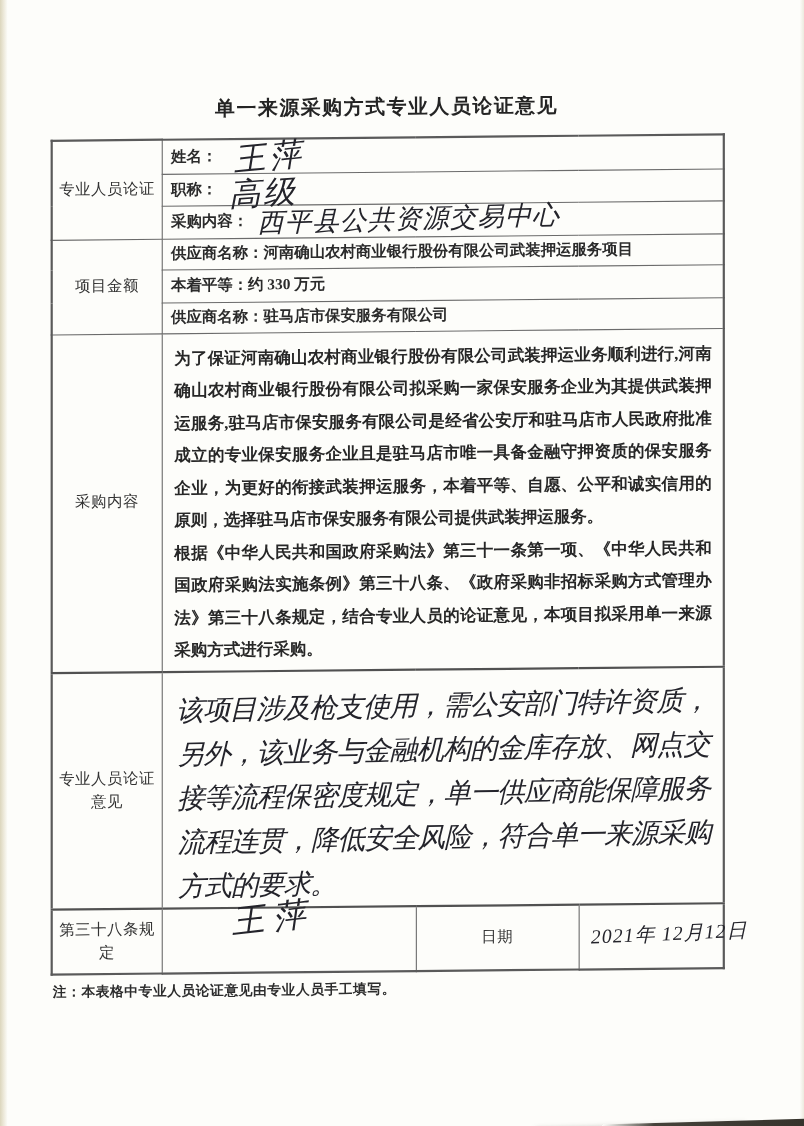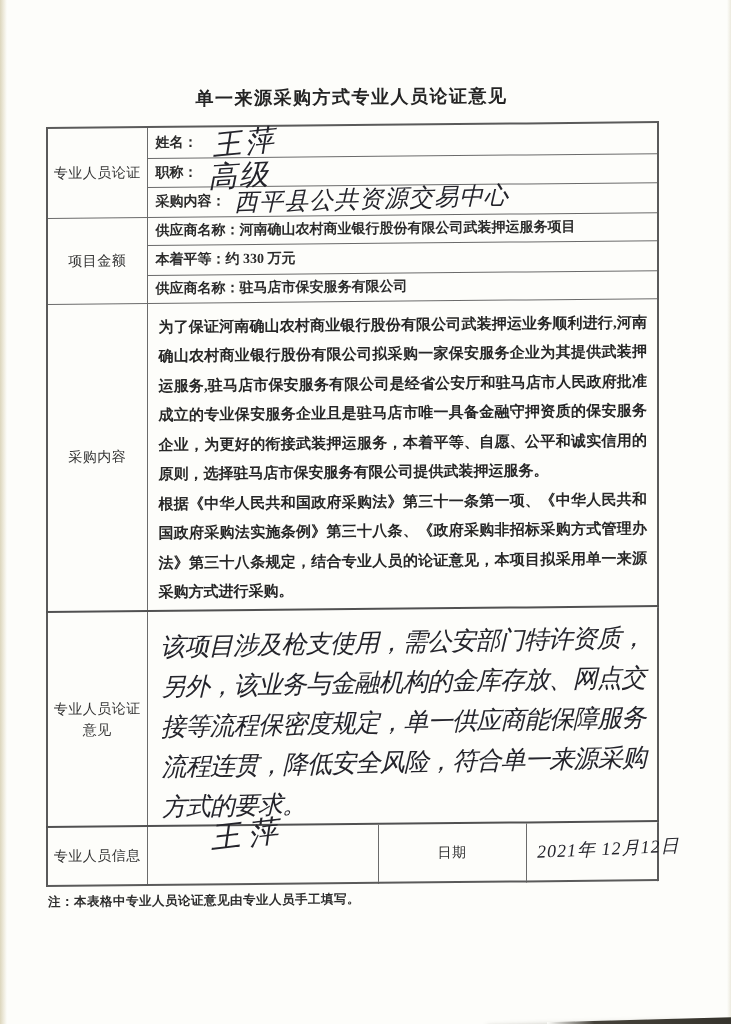--- a/index.html
+++ b/index.html
@@ -121,21 +121,21 @@
       <td class="seclab thick-top">
         <div>专业人员论证</div>
         <div>意见</div>
       </td>
       <td colspan="3" class="opinion-cell thick-top">
         <div class="hw hw-opinion">该项目涉及枪支使用，需公安部门特许资质，另外，该业务与金融机构的金库存放、网点交接等流程保密度规定，单一供应商能保障服务流程连贯，降低安全风险，符合单一来源采购方式的要求。</div>
       </td>
     </tr>
 
     <tr style="height:59px;">
-      <td class="seclab thick-top">专业人员信息</td>
+      <td class="seclab thick-top">第三十八条规定</td>
       <td class="sig-cell thick-top">
         <span class="hw hw-sig">王萍</span>
       </td>
       <td class="seclab thick-top">日期</td>
       <td class="sig-cell thick-top">
         <span class="hw hw-date">2021年 12月12日</span>
       </td>
     </tr>
   </tbody>
     </table>

